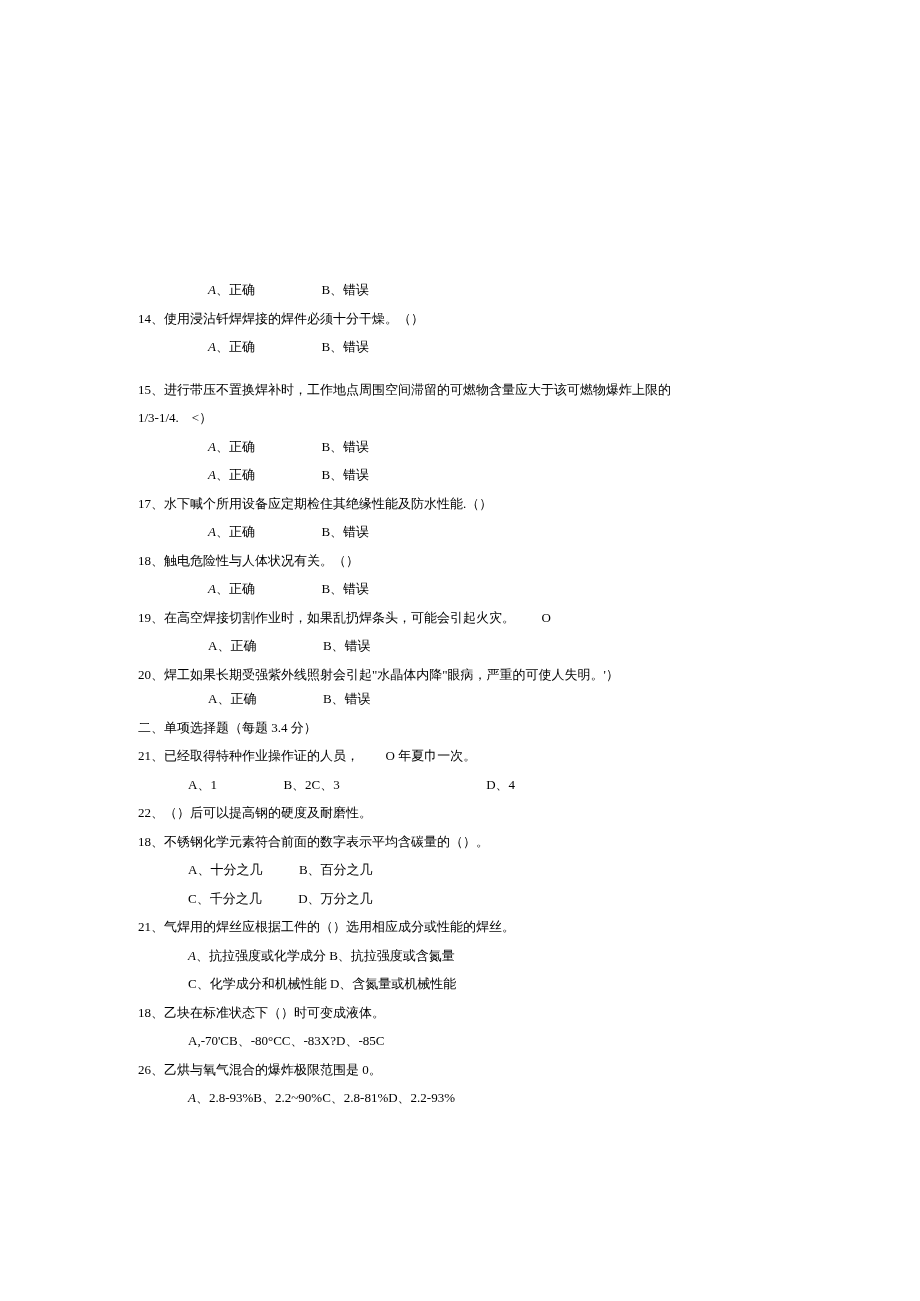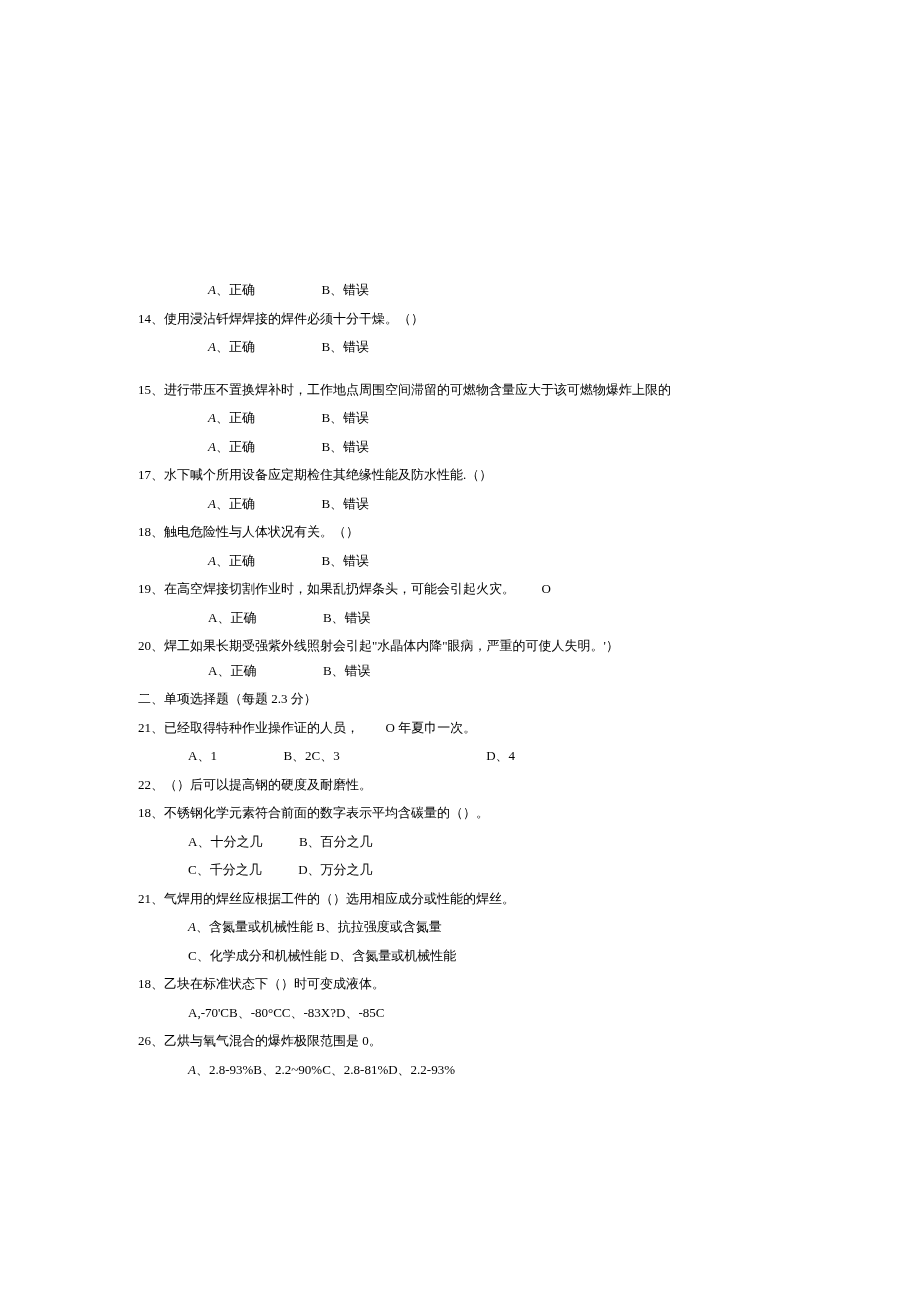--- a/index.html
+++ b/index.html
@@ -65,20 +65,21 @@
     <div class="row">14、使用浸沾钎焊焊接的焊件必须十分干燥。（）</div>
     <div class="row opt-indent">
       <span class="italic">A</span><span>、正确</span>
       <span class="gap"></span>
       <span>B、错误</span>
     </div>
 
     <div style="height:14px"></div>
 
     <div class="row">15、进行带压不置换焊补时，工作地点周围空间滞留的可燃物含量应大于该可燃物爆炸上限的</div>
+    <div class="row" style="font-weight:normal">1/3-1/4.　&lt;）</div>
     <div class="row opt-indent">
       <span class="italic">A</span><span>、正确</span>
       <span class="gap"></span>
       <span>B、错误</span>
     </div>
 
     <div class="row opt-indent">
       <span class="italic">A</span><span>、正确</span>
       <span class="gap"></span>
       <span>B、错误</span>
@@ -109,21 +110,21 @@
       <span>B、错误</span>
     </div>
 
     <div class="row">20、焊工如果长期受强紫外线照射会引起"水晶体内降"眼病，严重的可使人失明。'）</div>
     <div class="row opt-indent" style="margin-top:-4px">
       <span>A、正确</span>
       <span class="gap"></span>
       <span>B、错误</span>
     </div>
 
-    <div class="row">二、单项选择题（每题 2.3 分）</div>
+    <div class="row">二、单项选择题（每题 3.4 分）</div>
 
     <div class="row">
       <span>21、已经取得特种作业操作证的人员，</span>
       <span style="display:inline-block;width:20px"></span>
       <span>O 年夏巾一次。</span>
     </div>
     <div class="row opt-indent-small">
       <span>A、1</span>
       <span style="display:inline-block;width:60px"></span>
       <span>B、2C、3</span>
@@ -140,21 +141,21 @@
       <span>B、百分之几</span>
     </div>
     <div class="row opt-indent-small">
       <span>C、千分之几</span>
       <span class="gap-small"></span>
       <span>D、万分之几</span>
     </div>
 
     <div class="row">21、气焊用的焊丝应根据工件的（）选用相应成分或性能的焊丝。</div>
     <div class="row opt-indent-small">
-      <span class="italic">A</span><span>、含氮量或机械性能 B、抗拉强度或含氮量</span>
+      <span class="italic">A</span><span>、抗拉强度或化学成分 B、抗拉强度或含氮量</span>
     </div>
     <div class="row opt-indent-small">C、化学成分和机械性能 D、含氮量或机械性能</div>
 
     <div class="row">18、乙块在标准状态下（）时可变成液体。</div>
     <div class="row opt-indent-small">A,-70'CB、-80°CC、-83X?D、-85C</div>
 
     <div class="row">26、乙烘与氧气混合的爆炸极限范围是 0。</div>
     <div class="row opt-indent-small">
       <span class="italic">A</span><span>、2.8-93%B、2.2~90%C、2.8-81%D、2.2-93%</span>
     </div>

